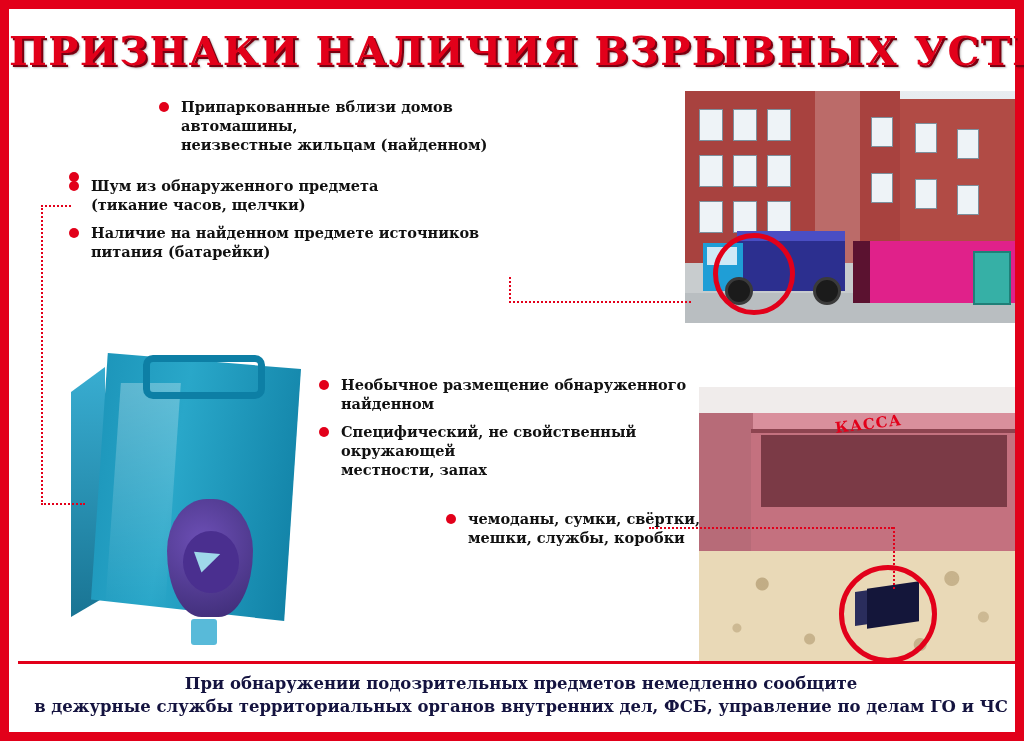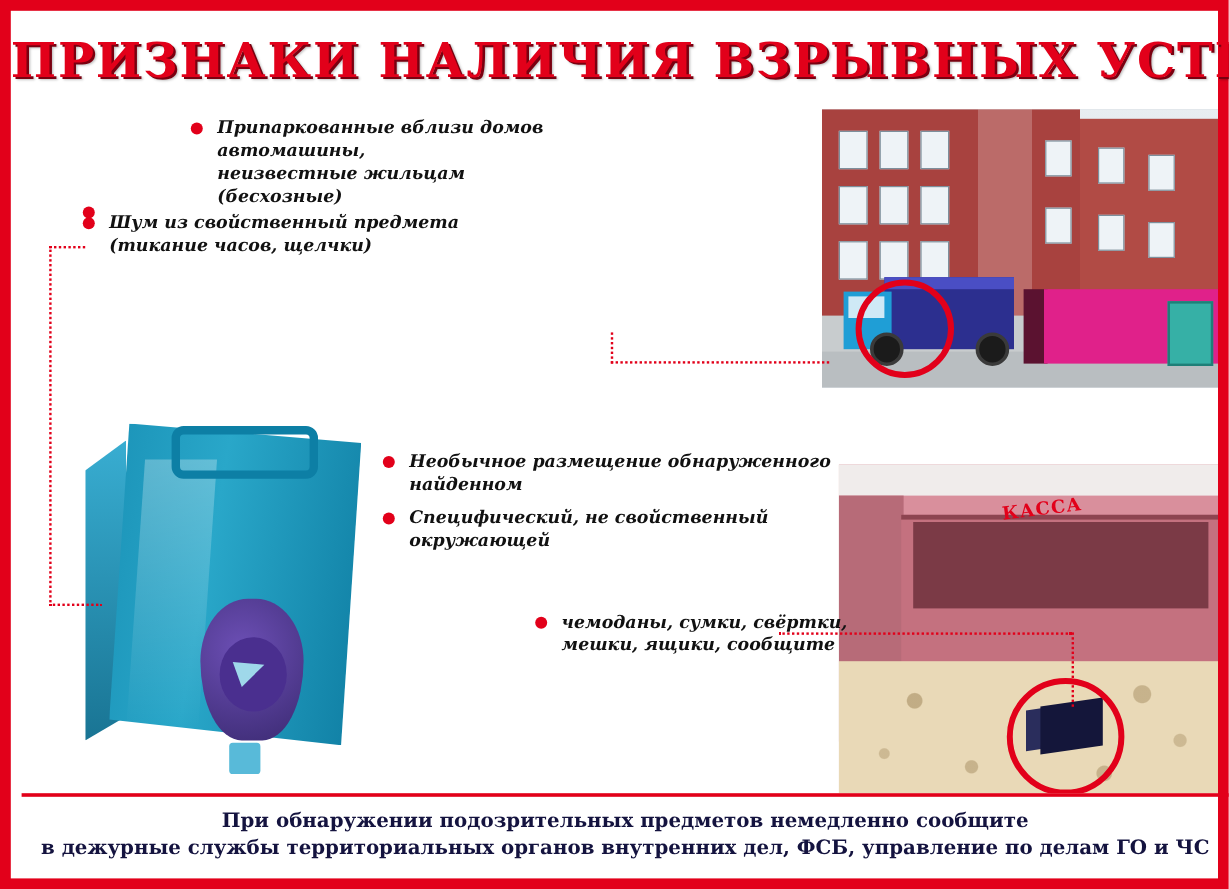--- a/index.html
+++ b/index.html
@@ -33,21 +33,20 @@
   .list{position:absolute;}
   .bullet-item{
     position:relative;
     padding-left:22px;
     margin-bottom:9px;
     font-family:"DejaVu Serif", serif;
     font-weight:bold;
     font-size:14.5px;
     line-height:19px;
     color:#111;
-    font-style:italic;
   }
   .bullet-item::before{
     content:"";
     position:absolute;
     left:0;top:5px;
     width:10px;height:10px;
     border-radius:50%;
     background:#e2001a;
   }
   .bullet-item .l2{display:block;}
@@ -256,46 +255,51 @@
   <div class="dots-v" style="left:32px;top:196px;height:300px;"></div>
   <div class="dots-h" style="left:32px;top:196px;width:30px;"></div>
   <div class="dots-h" style="left:32px;top:494px;width:44px;"></div>
 
   <div class="dots-h" style="left:640px;top:518px;width:244px;"></div>
   <div class="dots-v" style="left:884px;top:518px;height:62px;"></div>
 
   <div class="list" id="list-a">
     <div class="bullet-item">
       <span>Припаркованные вблизи домов автомашины,</span>
-      <span class="l2">неизвестные жильцам (бесхозные)</span>
+      <span class="l2">неизвестные жильцам (найденном)</span>
     </div>
   </div>
 
   <div class="list" id="list-b">
     <div class="bullet-item">
     </div>
     <div class="bullet-item">
-      <span>Шум из свойственный предмета</span>
+      <span>Шум из обнаруженного предмета</span>
       <span class="l2">(тикание часов, щелчки)</span>
     </div>
+    <div class="bullet-item">
+      <span>Наличие на найденном предмете источников</span>
+      <span class="l2">питания (батарейки)</span>
+    </div>
   </div>
 
   <div class="list" id="list-c">
     <div class="bullet-item">
       <span>Необычное размещение обнаруженного найденном</span>
     </div>
     <div class="bullet-item">
       <span>Специфический, не свойственный окружающей</span>
+      <span class="l2">местности, запах</span>
     </div>
   </div>
 
   <div class="list" id="list-d">
     <div class="bullet-item">
       <span class="l2">чемоданы, сумки, свёртки,</span>
-      <span class="l2">мешки, ящики, сообщите</span>
+      <span class="l2">мешки, службы, коробки</span>
     </div>
   </div>
 
   <div class="footer-rule"></div>
   <div class="footer">
     <div>При обнаружении подозрительных предметов немедленно сообщите</div>
     <div>в дежурные службы территориальных органов внутренних дел, ФСБ, управление по делам ГО и ЧС</div>
   </div>
 
 </div>

